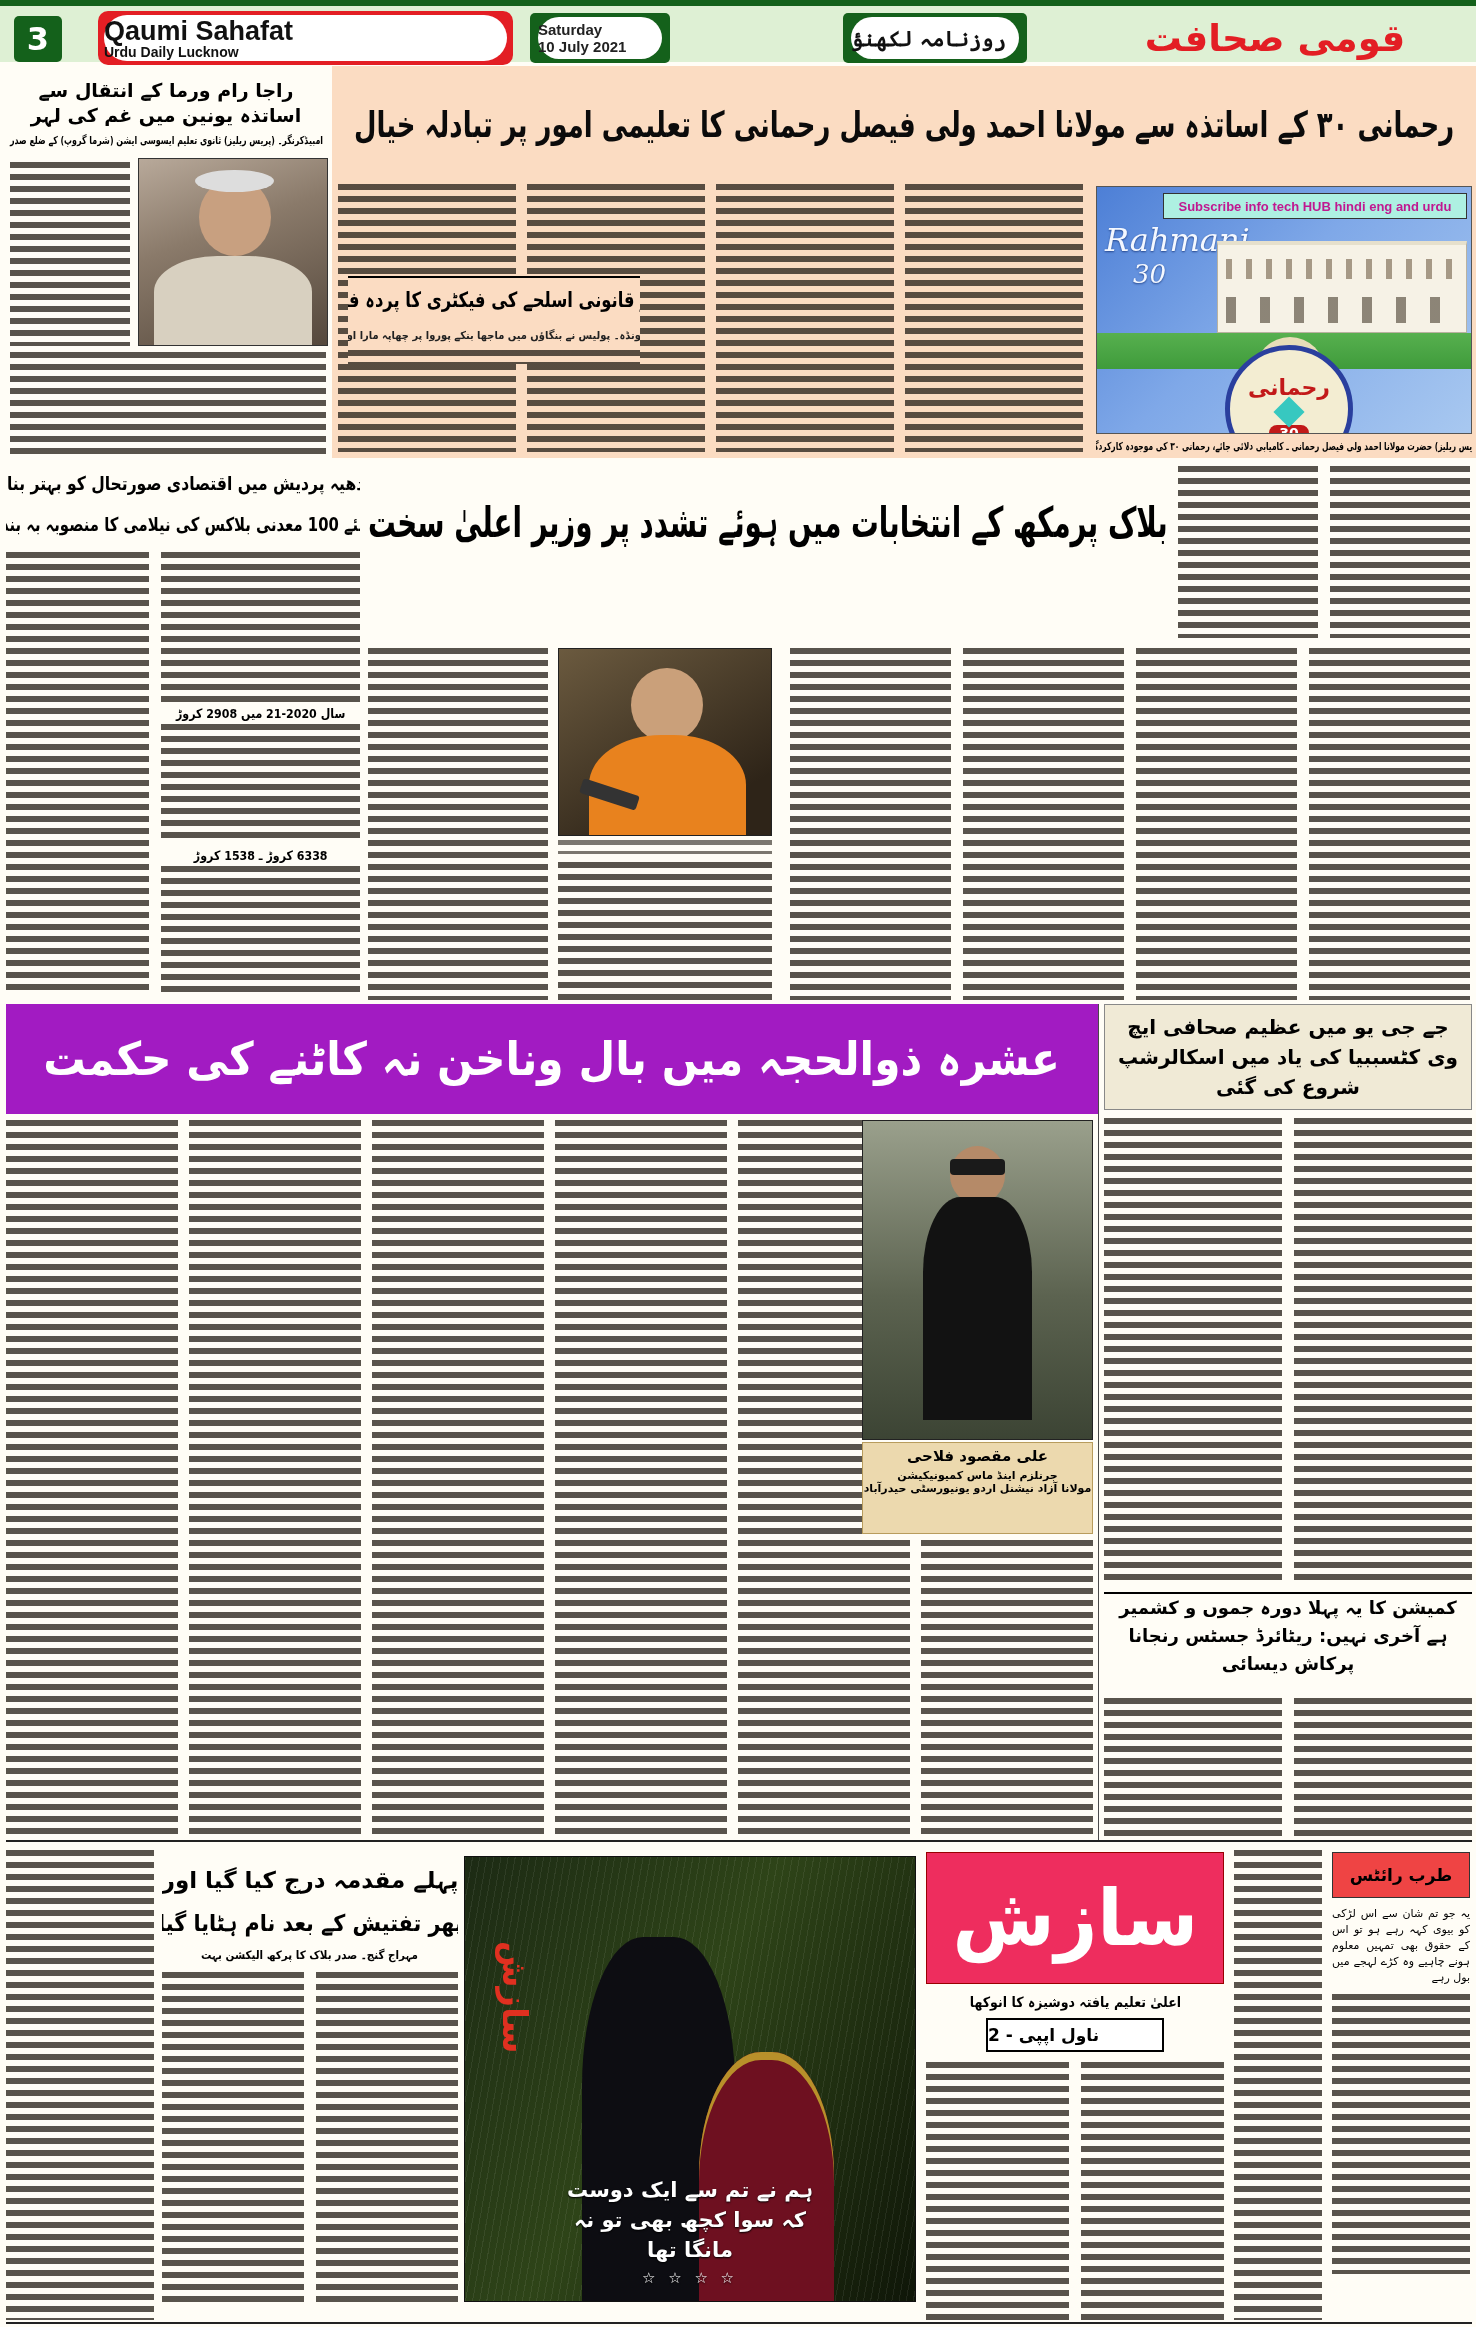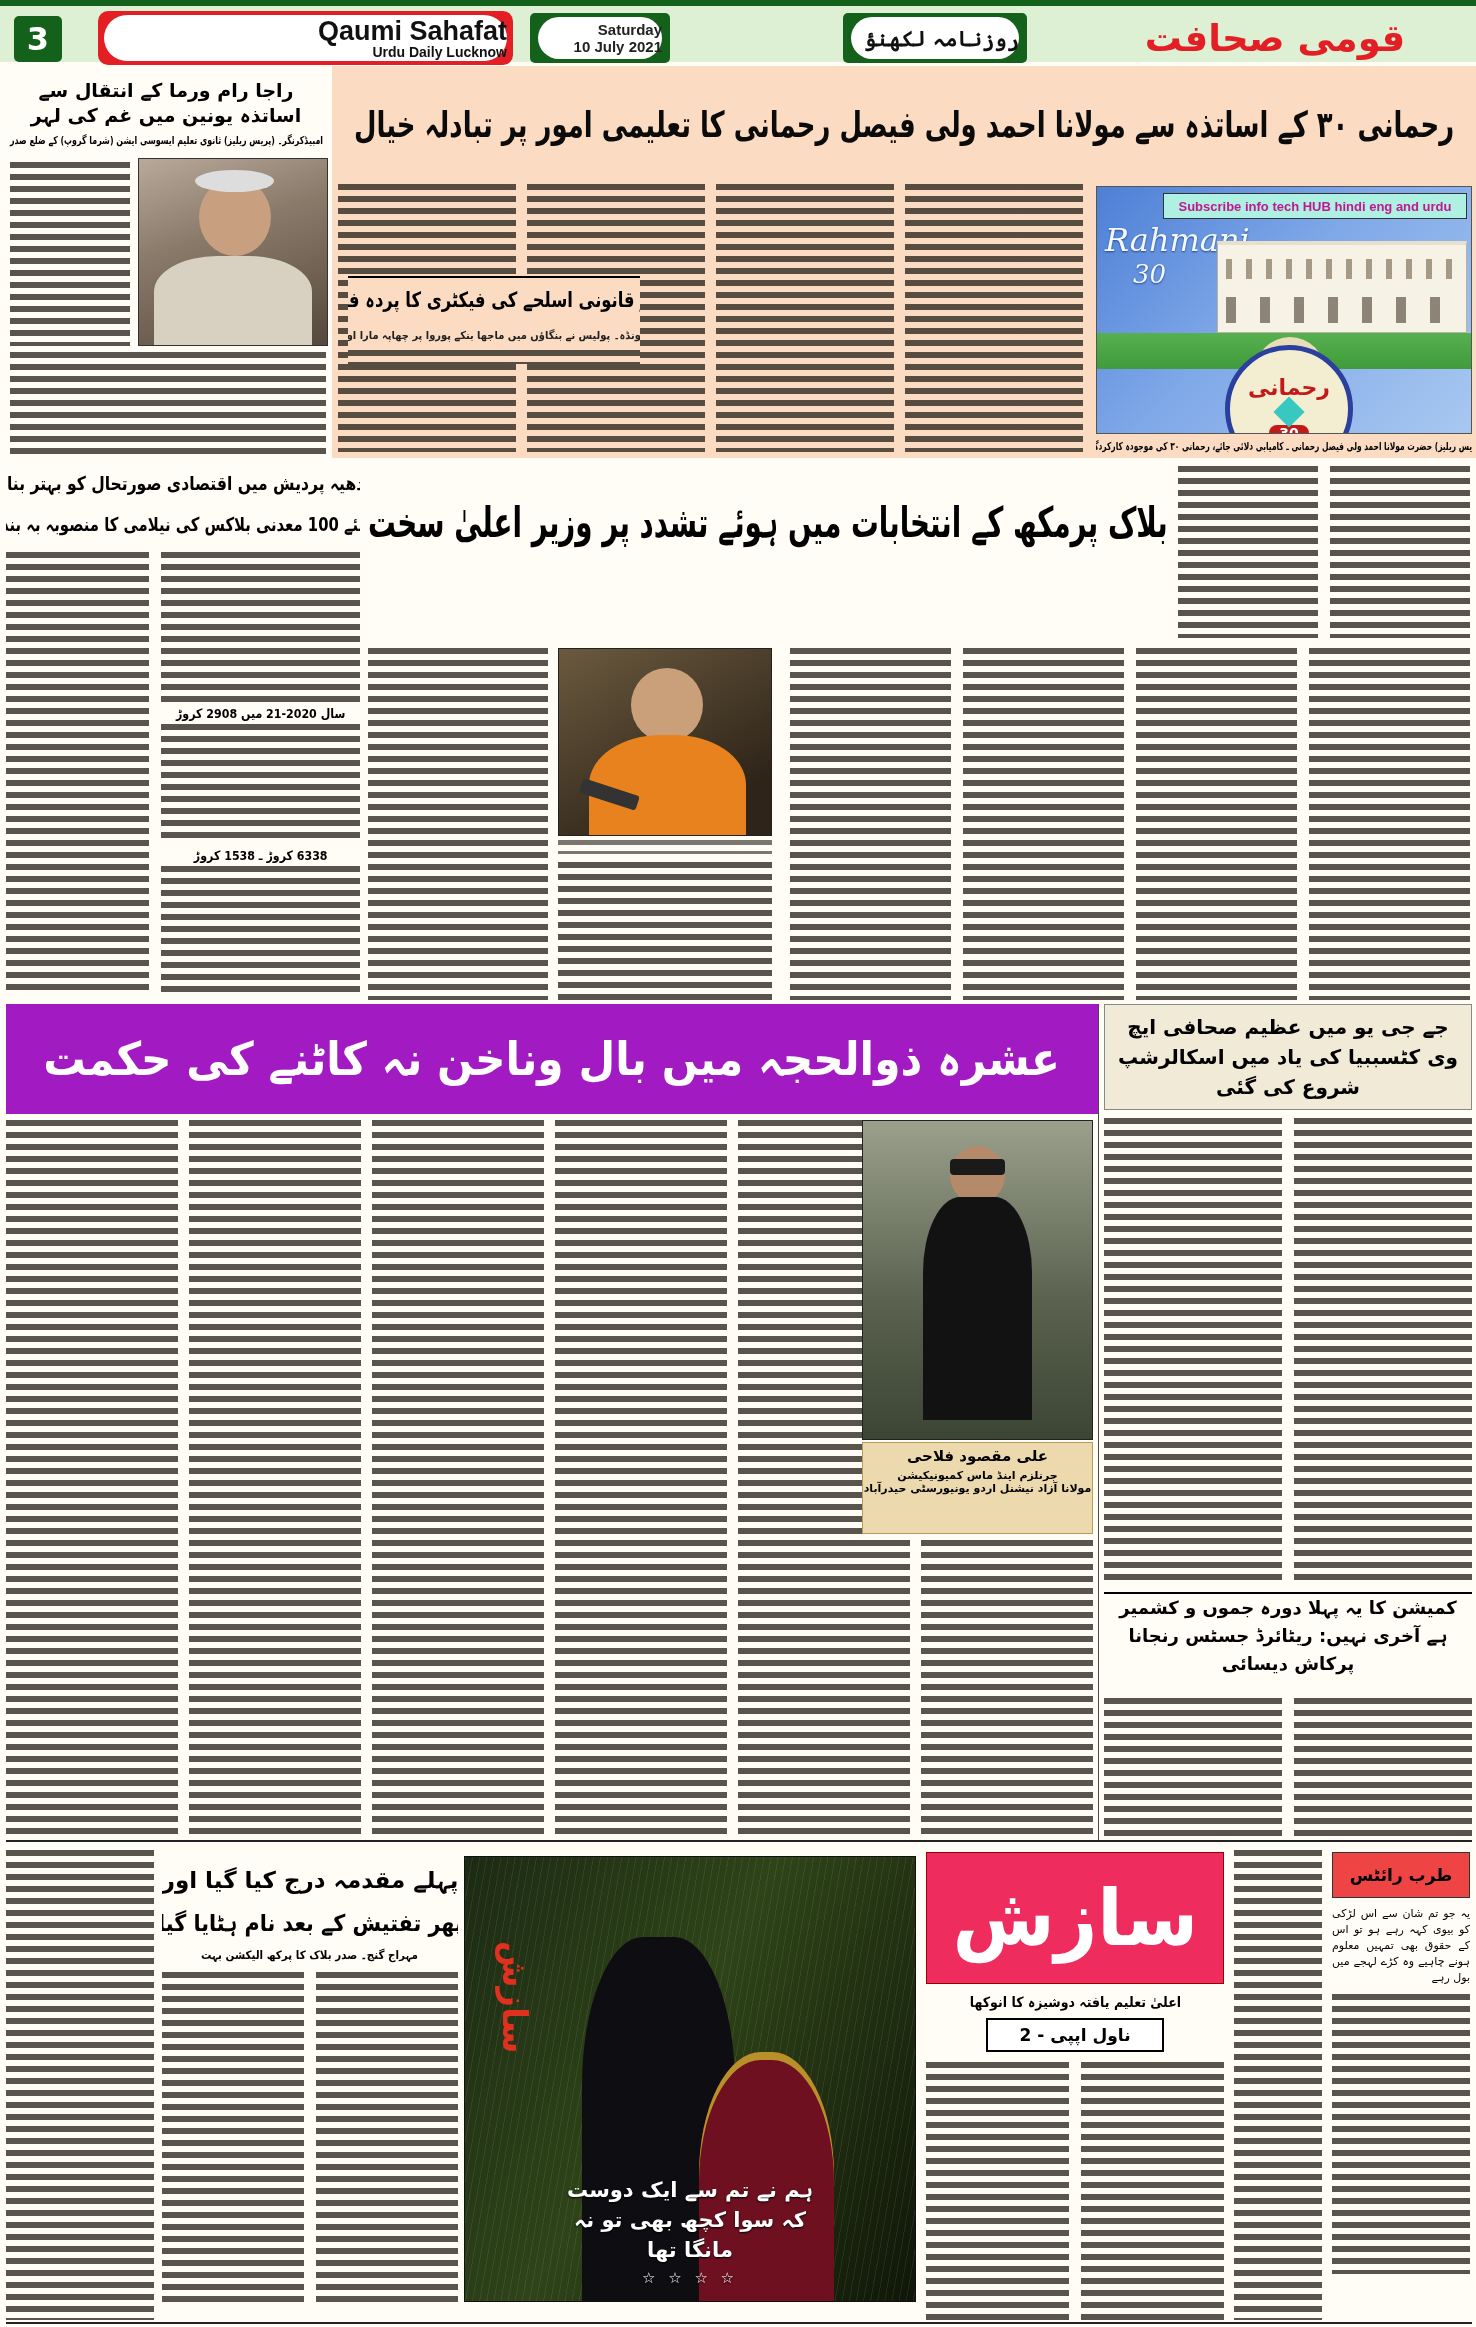--- a/index.html
+++ b/index.html
@@ -13,21 +13,21 @@
   
   .gk{background:repeating-linear-gradient(to bottom,rgba(42,36,28,.78) 0px,rgba(42,36,28,.78) 6px,
       transparent 6px,transparent 12px);}
   .gk-light{background:repeating-linear-gradient(to bottom,rgba(42,36,28,.62) 0px,rgba(42,36,28,.62) 5px,
       transparent 5px,transparent 11px);}
   .cols{display:flex;flex-direction:row-reverse;gap:12px;}
   .cols>div{flex:1;}
   .hairline-v{width:1px;background:#4a4a4a;}
   .hairline-h{height:2px;background:#222;}
   .pill{background:#fff;border-radius:26px;display:flex;flex-direction:column;
-        align-items:flex-end;justify-content:center;}
+        align-items:flex-start;justify-content:center;}
   .greenbox{background:#14611b;border-radius:5px;display:flex;align-items:center;justify-content:center;}
 </style>
 </head>
 <body>
 
 <div id="page">
 
   <div class="abs" style="left:0;top:0;width:1476px;height:62px;background:#def0d4;border-top:6px solid #14611b;">
     <div class="abs greenbox" style="left:14px;top:10px;width:48px;height:46px;">
       <span style="color:#fff;font-size:32px;font-weight:bold;">3</span>
@@ -236,21 +236,21 @@
       <div style="font-size:15px;letter-spacing:4px;margin-top:4px;"><span>☆ ☆ ☆ ☆</span></div>
     </div>
   </div>
 
   <div class="abs fit" style="left:926px;top:1852px;width:298px;height:132px;background:#ee2d5e;border:1px solid #900;">
     <span class="rtl" style="color:#fff;font-size:78px;font-weight:bold;transform:scaleX(.95);">سازش</span>
   </div>
   <div class="abs fit rtl" style="left:926px;top:1990px;width:298px;height:24px;">
     <span style="font-size:14px;font-weight:bold;transform:scaleX(.9);">اعلیٰ تعلیم یافتہ دوشیزہ کا انوکھا</span>
   </div>
-  <div class="abs" style="left:986px;top:2018px;width:178px;height:34px;border:2px solid #000;background:#fff;display:flex;align-items:center;justify-content:center;">
+  <div class="abs" style="left:986px;top:2018px;width:178px;height:34px;border:2px solid #000;background:#fff;display:flex;align-items:center;justify-content:flex-start;">
     <span class="rtl" style="font-size:17px;font-weight:bold;">ناول اپپی - 2</span>
   </div>
   <div class="abs cols" style="left:926px;top:2062px;width:298px;height:258px;">
     <div class="gk"></div>
       <div class="gk"></div>
   </div>
 
   <div class="abs gk" style="left:1234px;top:1850px;width:88px;height:470px;"></div>
 
   <div class="abs" style="left:1332px;top:1848px;width:138px;height:472px;">

